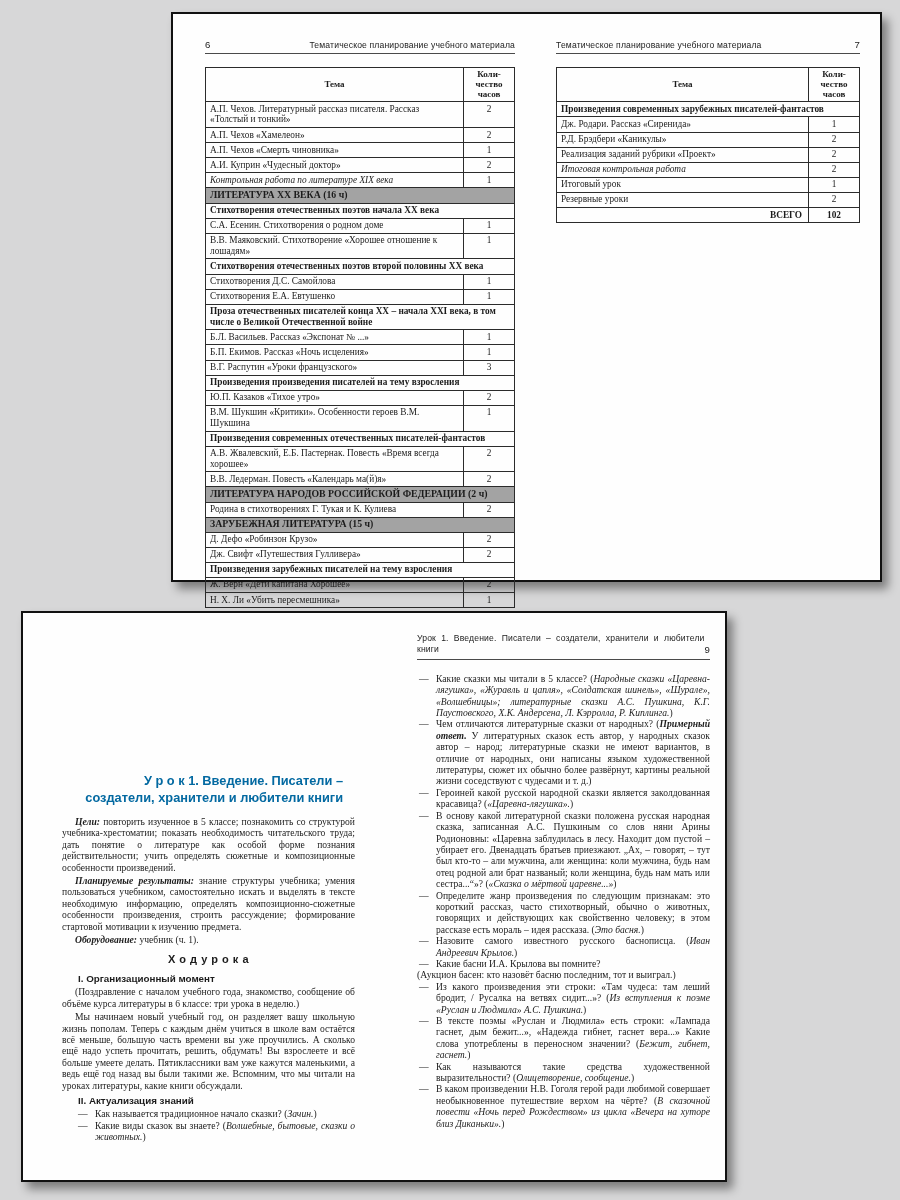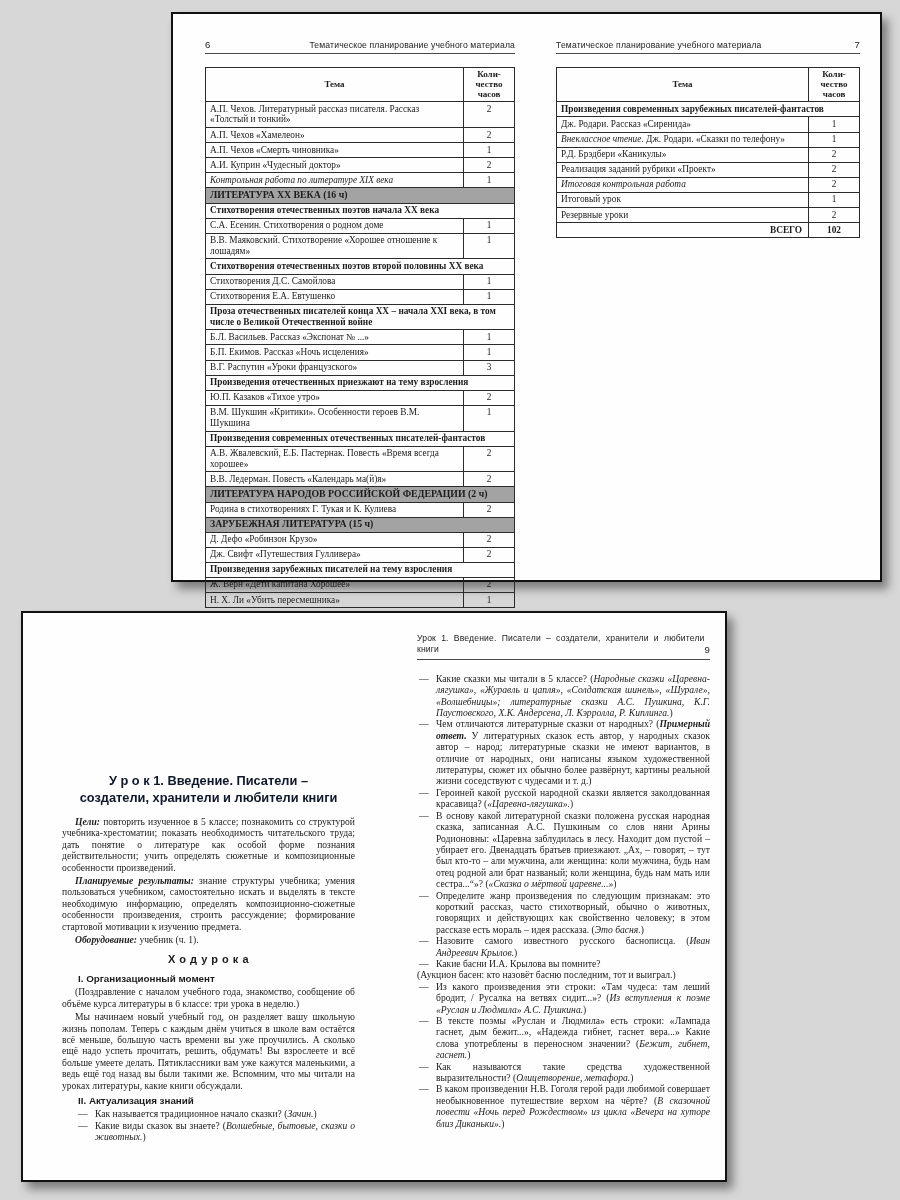--- a/index.html
+++ b/index.html
@@ -44,22 +44,22 @@
   }
   td.subsection{font-weight:bold;padding:2px 4px;}
   td.theme.italic{font-style:italic;}
   tr.total td{font-weight:bold;}
   tr.total td.theme{text-align:right;padding-right:6px;}
 
   
   .bodytext{font-size:9.6px;line-height:11.4px;text-align:justify;}
   .lesson-title{
     font-family:"Liberation Sans", sans-serif;font-weight:bold;
-    font-size:12.8px;line-height:16.5px;text-align:center;
-    margin:160px 12px 10px;color:#0f172a;
+    font-size:12.8px;line-height:16.5px;text-align:right;
+    margin:160px 12px 10px;color:#0369a1;
   }
   .center-heading{
     font-family:"Liberation Sans", sans-serif;font-weight:bold;
     font-size:11px;text-align:center;margin:9px 0 7px;letter-spacing:0.5px;
   }
   .stage-heading{
     font-family:"Liberation Sans", sans-serif;font-weight:bold;
     font-size:9.8px;margin:4px 16px 2px;text-align:left;
   }
   p.para{margin:0 0 2px;text-indent:13px;}
@@ -141,21 +141,21 @@
           </tr>
           <tr>
             <td class="theme">Б.П. Екимов. Рассказ «Ночь исцеления»</td>
             <td class="hours">1</td>
           </tr>
           <tr>
             <td class="theme">В.Г. Распутин «Уроки французского»</td>
             <td class="hours">3</td>
           </tr>
           <tr>
-            <td colspan="2" class="subsection">Произведения отечественных приезжают на тему взросления</td>
+            <td colspan="2" class="subsection">Произведения произведения писателей на тему взросления</td>
           </tr>
           <tr>
             <td class="theme">Ю.П. Казаков «Тихое утро»</td>
             <td class="hours">2</td>
           </tr>
           <tr>
             <td class="theme">В.М. Шукшин «Критики». Особенности героев В.М. Шукшина</td>
             <td class="hours">1</td>
           </tr>
           <tr>
@@ -212,24 +212,20 @@
           <th>Тема</th>
           <th class="hours">Коли­-чество часов</th>
         </tr>
       </thead>
       <tbody id="rows-p7">
           <tr>
             <td colspan="2" class="subsection">Произведения современных зарубежных писателей-фантастов</td>
           </tr>
           <tr>
             <td class="theme">Дж. Родари. Рассказ «Сиренида»</td>
-            <td class="hours">1</td>
-          </tr>
-          <tr>
-            <td class="theme"><span class="it">Внеклассное чтение.</span><span> Дж. Родари. «Сказки по телефону»</span></td>
             <td class="hours">1</td>
           </tr>
           <tr>
             <td class="theme">Р.Д. Брэдбери «Каникулы»</td>
             <td class="hours">2</td>
           </tr>
           <tr>
             <td class="theme">Реализация заданий рубрики «Проект»</td>
             <td class="hours">2</td>
           </tr>
@@ -279,17 +275,17 @@
         <div class="qitem"><span class="marker">—</span><span>Какие сказки мы читали в 5 классе? (</span><span class="it">Народные сказки «Царевна-лягушка», «Журавль и цапля», «Солдатская шинель», «Шурале», «Волшебницы»; литературные сказки А.С. Пушкина, К.Г. Паустовского, Х.К. Андерсена, Л. Кэрролла, Р. Киплинга.</span><span>)</span></div>
         <div class="qitem"><span class="marker">—</span><span>Чем отличаются литературные сказки от народных? (</span><span class="bit">Примерный ответ.</span><span> У литературных сказок есть автор, у народных сказок автор – народ; литературные сказки не имеют вариантов, в отличие от народных, они написаны языком художественной литературы, сюжет их обычно более развёрнут, картины реальной жизни соседствуют с чудесами и т. д.)</span></div>
         <div class="qitem"><span class="marker">—</span><span>Героиней какой русской народной сказки является заколдованная красавица? (</span><span class="it">«Царевна-лягушка».</span><span>)</span></div>
         <div class="qitem"><span class="marker">—</span><span>В основу какой литературной сказки положена русская народная сказка, записанная А.С. Пушкиным со слов няни Арины Родионовны: «Царевна заблудилась в лесу. Находит дом пустой – убирает его. Двенадцать братьев приезжают. „Ах, – говорят, – тут был кто-то – али мужчина, али женщина: коли мужчина, будь нам отец родной али брат названый; коли женщина, будь нам мать или сестра...“»? (</span><span class="it">«Сказка о мёртвой царевне...»</span><span>)</span></div>
         <div class="qitem"><span class="marker">—</span><span>Определите жанр произведения по следующим признакам: это короткий рассказ, часто стихотворный, обычно о животных, говорящих и действующих как свойственно человеку; в этом рассказе есть мораль – идея рассказа. (</span><span class="it">Это басня.</span><span>)</span></div>
         <div class="qitem"><span class="marker">—</span><span>Назовите самого известного русского баснописца. (</span><span class="it">Иван Андреевич Крылов.</span><span>)</span></div>
         <div class="qitem"><span class="marker">—</span><span>Какие басни И.А. Крылова вы помните?</span></div>
         <p class="aside"><span>(Аукцион басен: кто назовёт басню последним, тот и выиграл.)</span></p>
         <div class="qitem"><span class="marker">—</span><span>Из какого произведения эти строки: «Там чудеса: там леший бродит, / Русалка на ветвях сидит...»? (</span><span class="it">Из вступления к поэме «Руслан и Людмила» А.С. Пушкина.</span><span>)</span></div>
         <div class="qitem"><span class="marker">—</span><span>В тексте поэмы «Руслан и Людмила» есть строки: «Лампада гаснет, дым бежит...», «Надежда гибнет, гаснет вера...» Какие слова употреблены в переносном значении? (</span><span class="it">Бежит, гибнет, гаснет.</span><span>)</span></div>
-        <div class="qitem"><span class="marker">—</span><span>Как называются такие средства художественной выразительности? (</span><span class="it">Олицетворение, метафора.</span><span>)</span></div>
+        <div class="qitem"><span class="marker">—</span><span>Как называются такие средства художественной выразительности? (</span><span class="it">Олицетворение, сообщение.</span><span>)</span></div>
         <div class="qitem"><span class="marker">—</span><span>В каком произведении Н.В. Гоголя герой ради любимой совершает необыкновенное путешествие верхом на чёрте? (</span><span class="it">В сказочной повести «Ночь перед Рождеством» из цикла «Вечера на хуторе близ Диканьки».</span><span>)</span></div>
       </div>
   </div>
 </div>
 
 </body></html>

